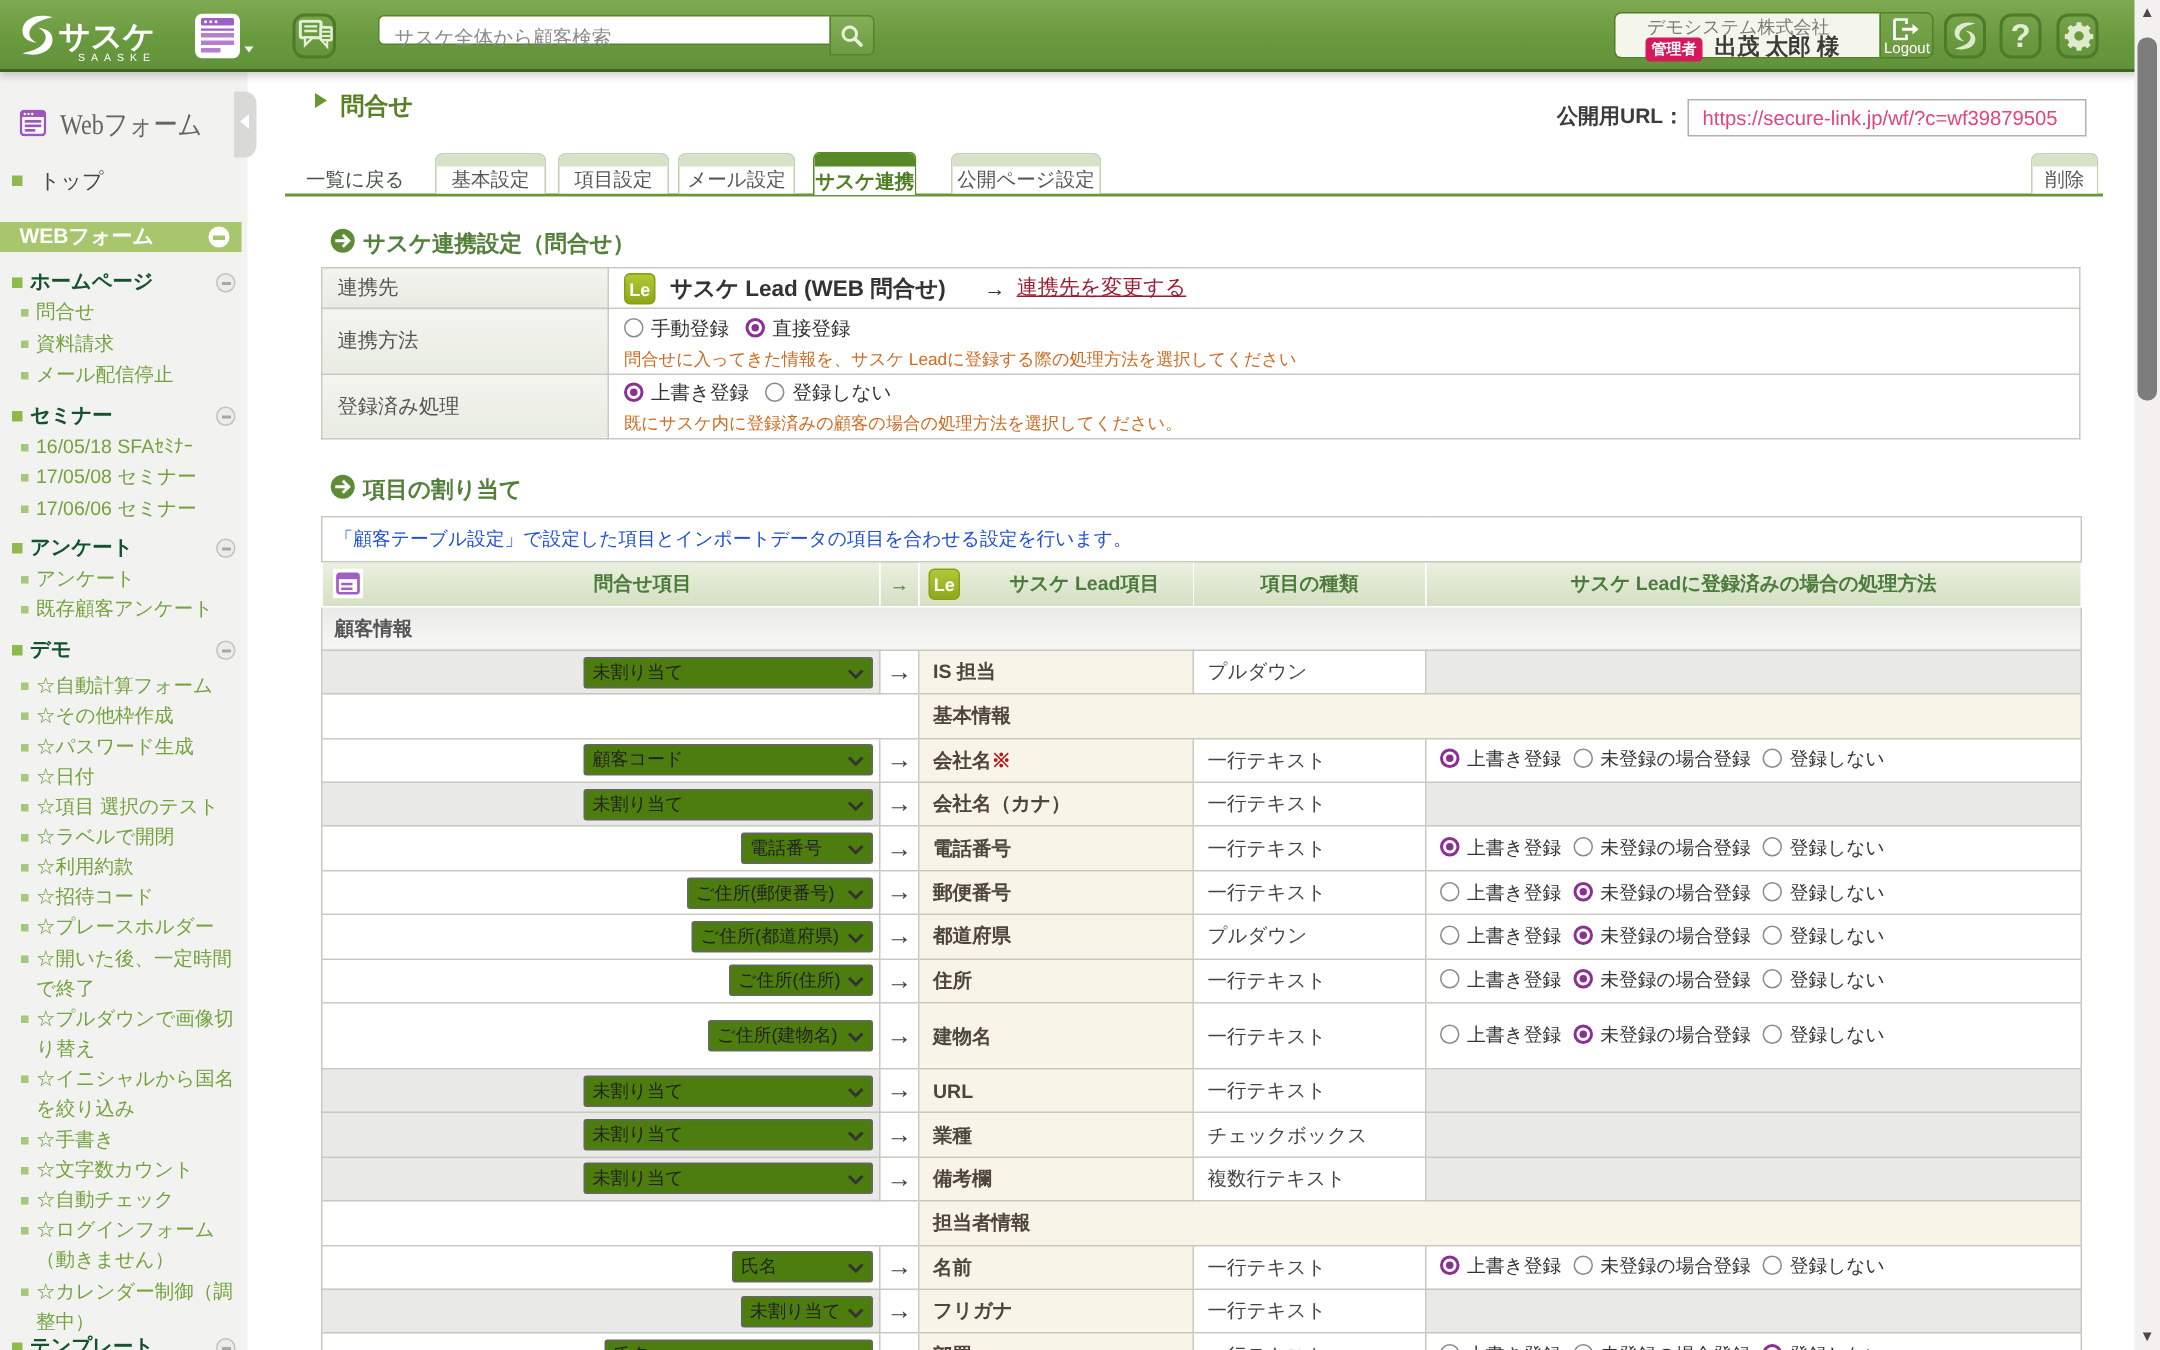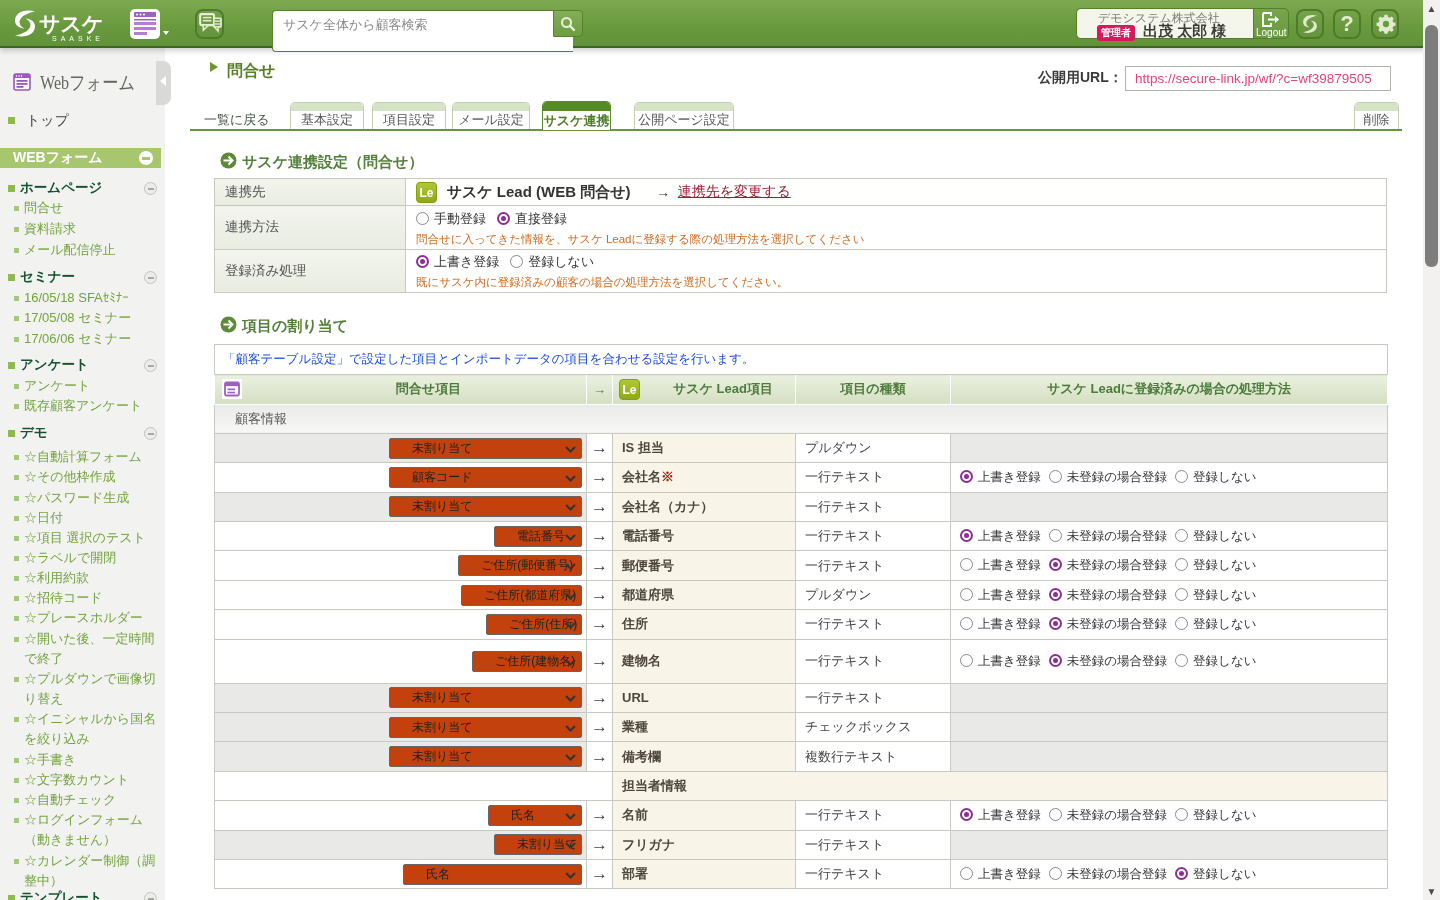--- a/index.html
+++ b/index.html
@@ -58,22 +58,22 @@
 .itname { font-weight:bold; color:#4c463c; padding-left:9px !important; font-size:13px; }
 .ityp { padding-left:9px !important; }
 
 
 .rd { display:inline-block; width:13px; height:13px; border-radius:50%; border:1px solid #8a8a8a; background:#fff; vertical-align:-2px; margin-right:5px; }
 .rd.on { border:2px solid #8b2f94; position:relative; }
 .rd.on:after { content:""; position:absolute; left:2px; top:2px; width:5px; height:5px; border-radius:50%; background:#8b2f94; }
 .rlbl { font-size:13px; color:#333; margin-right:11px; }
 
 
-.sel { display:inline-block; position:relative; height:21px; border:1px solid #666; border-radius:2px; background:#c2410c;
-  font-size:12px; color:#222; line-height:19px; padding-left:22px; white-space:nowrap; overflow:hidden;
+.sel { display:inline-block; position:relative; height:21px; border:1px solid #666; border-radius:2px; background:#4d7c0f;
+  font-size:12px; color:#222; line-height:19px; padding-left:5px; white-space:nowrap; overflow:hidden;
   text-align:left; vertical-align:middle; }
 .sel svg { position:absolute; right:5px; top:7px; }
 
 
 .le { display:inline-block; text-align:center; color:#fff; font-weight:bold;
   background:linear-gradient(180deg,#b0c836,#8fa81a); border:1px solid #87a013; border-radius:4px; vertical-align:middle; }
 
 
 .c1 { text-align:right; padding-right:4px !important; }
 .arw { text-align:center; color:#444; }
@@ -114,21 +114,21 @@
         <line x1="4" y1="4.8" x2="13" y2="4.8" stroke-width="1.6"></line>
         <line x1="4" y1="8" x2="13" y2="8" stroke-width="1.6"></line>
         <rect x="15.5" y="5.5" width="7.5" height="9" rx="1" stroke-width="1.8"></rect>
         <path d="M20 14.5 L20 19 L16 14.5 Z" stroke-width="1.4"></path>
         <line x1="16.5" y1="8.5" x2="22" y2="8.5" stroke-width="1.4"></line>
         <line x1="16.5" y1="11.5" x2="22" y2="11.5" stroke-width="1.4"></line>
       </g>
     </svg>
   </div>
 
-  <div class="abs" style="left:252px;top:10px;width:301px;height:42px;background:#fff;border-radius:4px 0 0 4px;border:1px solid #55832d;border-right:none;margin-left:20px;">
+  <div class="abs" style="left:252px;top:10px;width:301px;height:20px;background:#fff;border-radius:4px 0 0 4px;border:1px solid #55832d;border-right:none;">
     <span style="position:absolute;left:10px;top:5px;font-size:13px;color:#888;">サスケ全体から顧客検索</span>
   </div>
   <div class="abs" style="left:553px;top:10px;width:30px;height:27px;background:linear-gradient(180deg,#85ae58,#6d9c41);border-radius:0 4px 4px 0;border:1px solid #55832d;">
     <svg style="position:absolute;left:6px;top:5px" width="16" height="16" viewBox="0 0 16 16">
       <circle cx="6.5" cy="6.5" r="4.5" fill="none" stroke="#e8f2da" stroke-width="2"></circle>
       <line x1="10" y1="10" x2="14" y2="14" stroke="#e8f2da" stroke-width="2.4" stroke-linecap="round"></line>
     </svg>
   </div>
 
   <div class="abs" style="left:1076px;top:8px;width:177px;height:31px;background:#f4f6ec;border:1px solid #517f2a;border-right:none;border-radius:5px 0 0 5px;">
@@ -426,30 +426,34 @@
               <rect x="3" y="3.5" width="14" height="3.6" fill="#a05fc2"></rect>
               <rect x="5.5" y="9.5" width="7.5" height="1.7" fill="#a05fc2"></rect>
               <rect x="5.5" y="12.7" width="7.5" height="1.7" fill="#a05fc2"></rect>
             </svg>問合せ項目</td>
       <td>→</td>
       <td style="position:relative;padding-left:38px;"><span class="le" style="position:absolute;left:6px;top:4px;width:21px;height:21px;line-height:21px;font-size:12px;">Le</span>サスケ Lead項目</td>
       <td>項目の種類</td>
       <td>サスケ Leadに登録済みの場合の処理方法</td>
     </tr>
     <tr class="r" style="height:29.4px;">
-          <td colspan="5" style="background:linear-gradient(180deg,#eaeae8,#f7f7f5);font-weight:normal;color:#555;padding-left:20px;">顧客情報</td>
+          <td colspan="5" style="background:linear-gradient(180deg,#eaeae8,#f7f7f5);font-weight:bold;color:#555;padding-left:8px;">顧客情報</td>
         </tr>
     <tr class="r" style="height:29.4px;">
           <td class="c1 gr"><span class="sel" style="width:193px;">未割り当て<svg width="11" height="7" viewBox="0 0 11 7">
                 <path d="M1 1 L5.5 5.5 L10 1" fill="none" stroke="#333" stroke-width="2"></path>
               </svg></span></td>
           <td class="arw">→</td>
           <td class="beige itname">IS 担当</td>
           <td class="ityp">プルダウン</td>
           <td class="gr"></td>
+        </tr>
+    <tr class="r" style="height:29.4px;">
+          <td colspan="2"></td>
+          <td colspan="3" class="beige itname">基本情報</td>
         </tr>
     <tr class="r" style="height:29.4px;">
           <td class="c1"><span class="sel" style="width:193px;">顧客コード<svg width="11" height="7" viewBox="0 0 11 7">
                 <path d="M1 1 L5.5 5.5 L10 1" fill="none" stroke="#333" stroke-width="2"></path>
               </svg></span></td>
           <td class="arw">→</td>
           <td class="beige itname">会社名<span style="color:#b01717;">※</span></td>
           <td class="ityp">一行テキスト</td>
           <td class="rads"><span class="rd on"></span><span class="rlbl">上書き登録</span><span class="rd"></span><span class="rlbl">未登録の場合登録</span><span class="rd"></span><span class="rlbl">登録しない</span></td>
         </tr>

